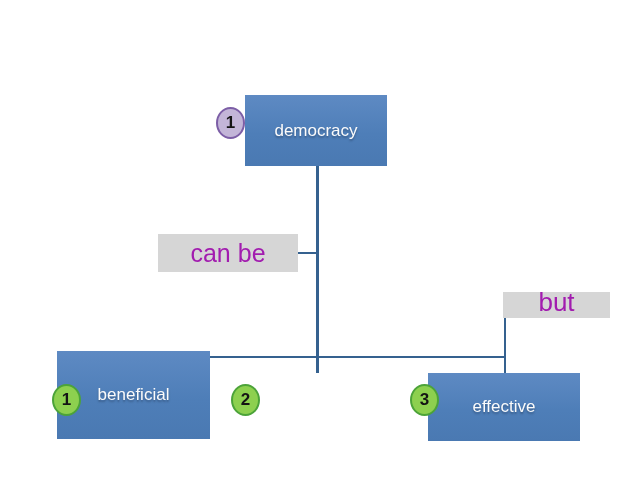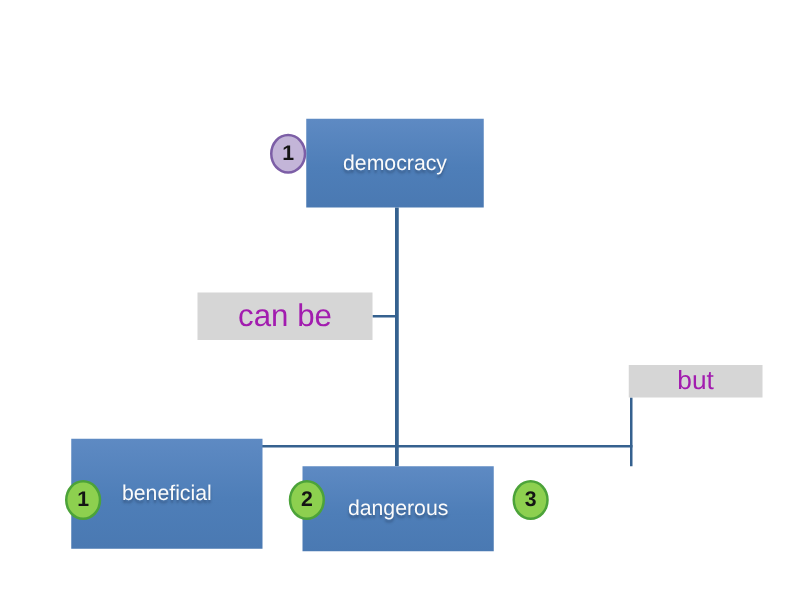--- a/index.html
+++ b/index.html
@@ -52,21 +52,21 @@
   
   .glabel {
     position: absolute;
     background: #d6d6d6;
     color: #a21caf;
     display: flex;
     align-items: center;
     justify-content: center;
   }
   .glabel-canbe { left: 158px; top: 234px; width: 140px; height: 38px; font-size: 25px; }
-  .glabel-but   { left: 503px; top: 292px; width: 107px; height: 26px; font-size: 21px; }
+  .glabel-but   { left: 503px; top: 292px; width: 107px; height: 26px; font-size: 26px; align-items: flex-end; }
 
   
   .badge {
     position: absolute;
     width: 29px;
     height: 32px;
     border-radius: 50%;
     display: flex;
     align-items: center;
     justify-content: center;
@@ -121,22 +121,22 @@
   <div class="glabel glabel-canbe">
     <span>can be</span>
   </div>
   <div class="glabel glabel-but">
     <span>but</span>
   </div>
 
   <div class="node node-beneficial">
     <span>beneficial</span>
   </div>
-  <div class="node node-dangerous">
-    <span>dangerous</span>
+  <div class="node node-effective">
+    <span>effective</span>
   </div>
 
   <div class="badge badge-green badge-b1">
     <span>1</span>
   </div>
   <div class="badge badge-green badge-b2">
     <span>2</span>
   </div>
   <div class="badge badge-green badge-b3">
     <span>3</span>

